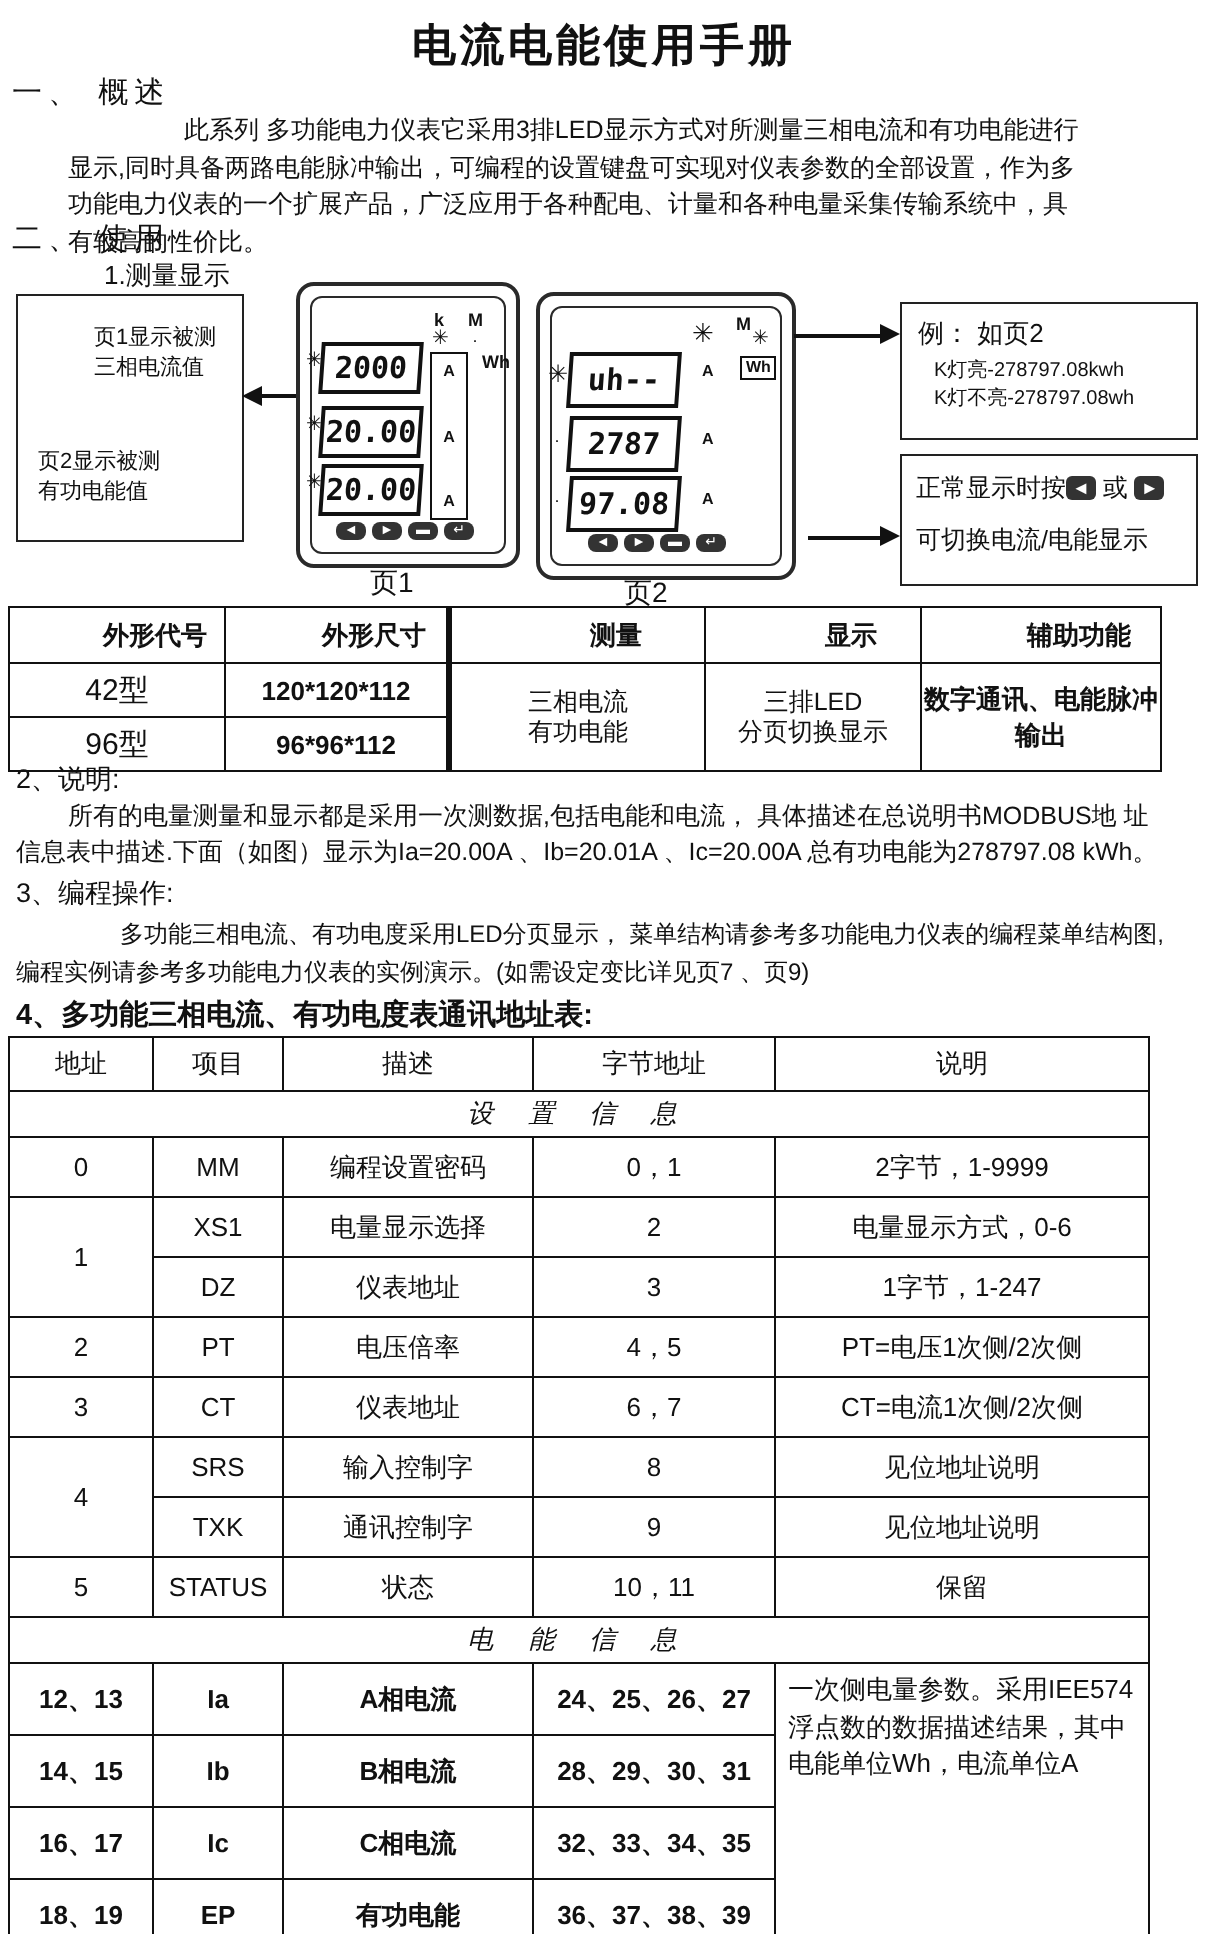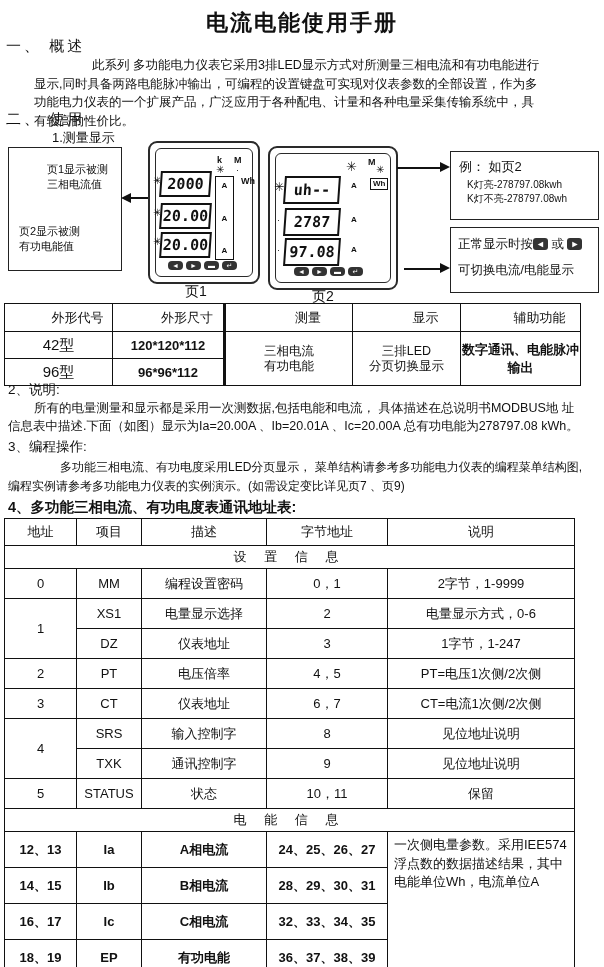--- a/index.html
+++ b/index.html
@@ -30,30 +30,30 @@
   .arrow-line{position:absolute;height:1.6px;background:#111;}
   .head-r{position:absolute;width:0;height:0;border-top:5px solid transparent;border-bottom:5px solid transparent;border-left:10px solid #111;}
   .head-l{position:absolute;width:0;height:0;border-top:5px solid transparent;border-bottom:5px solid transparent;border-right:10px solid #111;}
   .pglabel{position:absolute;font-size:14px;}
   .keybtn{display:inline-block;background:#333;color:#fff;border-radius:3px;font-size:9px;line-height:12px;
           padding:0 3px;vertical-align:1px;}
   
   table{border-collapse:collapse;table-layout:fixed;}
   td,th{border:1.6px solid #111;text-align:center;vertical-align:middle;padding:0;overflow:hidden;}
   #spec-table{left:4px;top:303px;width:576px;}
-  #spec-table th{font-size:13px;font-weight:normal;height:27px;padding-left:38px;}
+  #spec-table th{font-size:13px;font-weight:bold;height:27px;padding-left:38px;}
   #spec-table td{font-size:13px;height:26px;margin-top:44px;}
   #spec-table .model{font-size:15px;}
   #spec-table .bold{font-weight:bold;}
   #spec-table .two-line{font-size:12.5px;line-height:15px;}
   .thickL{border-left:3px solid #111 !important;}
   #addr-table{left:4px;top:518px;width:570px;}
   #addr-table td{font-size:13px;}
   .hrow td{height:26px;}
-  .grow td{height:22px;letter-spacing:7px;}
+  .grow td{height:22px;letter-spacing:7px;font-style:italic;}
   .srow td{height:29px;}
   .erow td{height:35px;font-size:14.5px;font-weight:bold;}
   .erow td.note-cell{font-size:12.5px;font-weight:normal;text-align:left;vertical-align:top;
                      padding:4px 6px;line-height:18.5px;}
 </style>
 </head>
 <body>
 
 <div id="page">
 

